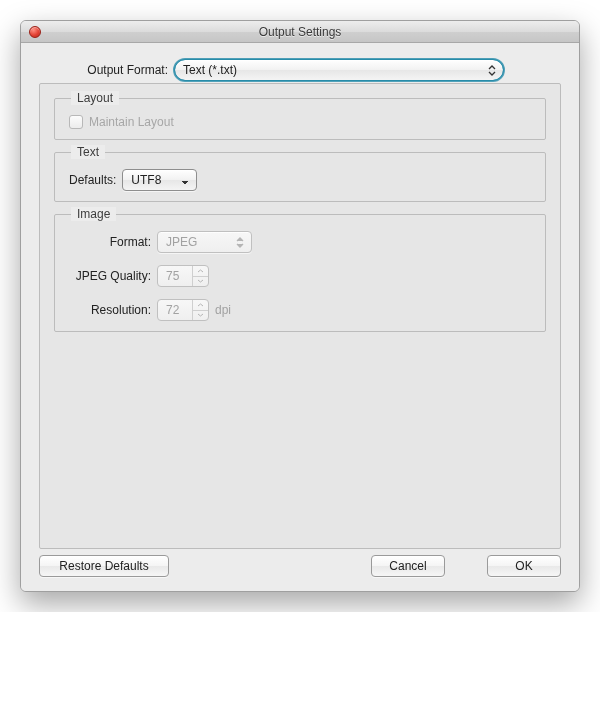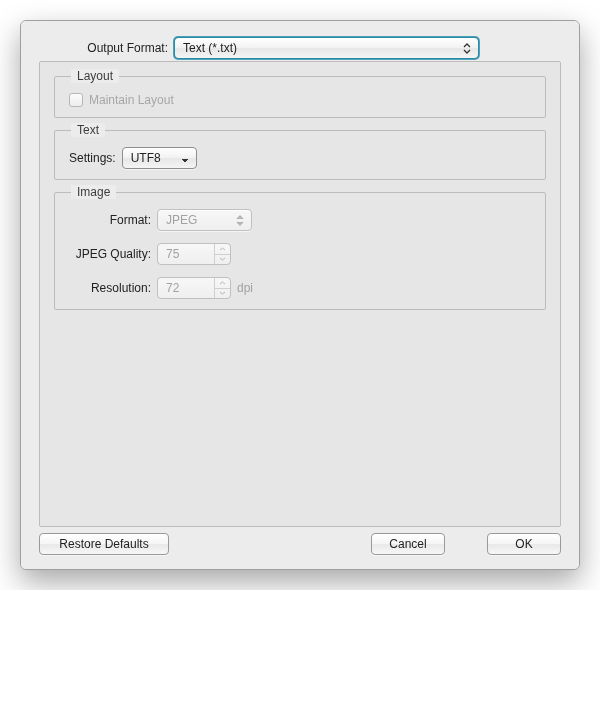--- a/index.html
+++ b/index.html
@@ -70,21 +70,21 @@
     border: 1px solid #8e8e8e;
     border-radius: 4px;
     background: linear-gradient(to bottom,#ffffff,#f2f2f2 48%,#e7e7e7 52%,#f4f4f4);
     display: inline-flex;
     align-items: center;
     padding: 0 22px 0 8px;
     font-size: 12px;
     position: relative;
     box-shadow: 0 1px 0 rgba(255,255,255,0.6), inset 0 1px 0 rgba(255,255,255,0.8);
   }
-  .popup.wide { width: 305px; }
+  .popup.wide { width: 330px; border-radius: 11px; }
   .popup.focused {
     outline: 2px solid rgba(40,140,170,0.8);
     outline-offset: -1px;
     border-color: #2c8ba7;
   }
   .popup .arrows {
     position: absolute;
     right: 5px;
     top: 2px;
     width: 12px;
@@ -99,21 +99,21 @@
   .popup.small { width: 75px; }
   .popup.med { width: 95px; }
   .popup.disabled {
     color: #a2a2a2;
     border-color: #c0c0c0;
     background: linear-gradient(to bottom,#f7f7f7,#efefef);
   }
   .popup.disabled .arrows path { stroke:#b5b5b5; fill:#b5b5b5; }
   .stepper {
     height: 22px;
-    width: 74px;
+    width: 52px;
     border: 1px solid #c0c0c0;
     border-radius: 4px;
     background: linear-gradient(to bottom,#f7f7f7,#efefef);
     display: inline-flex;
     align-items: center;
     padding: 0 18px 0 8px;
     font-size: 12px;
     color: #a2a2a2;
     position: relative;
   }
@@ -193,20 +193,24 @@
     box-shadow: 0 1px 0 rgba(255,255,255,0.6), inset 0 1px 0 rgba(255,255,255,0.8);
     margin-left: 10px;
     cursor: default;
   }
   .btn.restore { margin-left:0; min-width: 130px; }
 </style>
 </head>
 <body>
 
 <div class="window">
+  <div class="titlebar">
+    <div class="close-btn"></div>
+    <div class="titlebar-title">Output Settings</div>
+  </div>
 
   <div class="content">
 
     <div class="row output-format-row">
       <div class="label">Output Format:</div>
       <div class="popup wide focused">
         <span>Text (*.txt)</span>
         <span class="arrows">
           <svg width="8" height="5">
               <path d="M1 4 L4 1 L7 4" fill="none" stroke="#333" stroke-width="1.3"></path>
@@ -224,21 +228,21 @@
         <div class="legend">Layout</div>
         <div class="row" style="margin-bottom:0;">
           <span class="checkbox"></span>
           <span class="disabled-text">Maintain Layout</span>
         </div>
       </div>
 
       <div class="groupbox">
         <div class="legend">Text</div>
         <div class="row" style="margin-bottom:0;">
-          <div class="label" style="width:auto;">Settings:</div>
+          <div class="label" style="width:auto;">Defaults:</div>
           <div class="popup small">
             <span>UTF8</span>
             <span class="arrows">
               <svg width="8" height="6" style="margin-top:5px;">
                   <path d="M1 1 L4 4 L7 1" fill="#333" stroke="#333" stroke-width="1"></path>
                 </svg>
             </span>
           </div>
         </div>
       </div>

